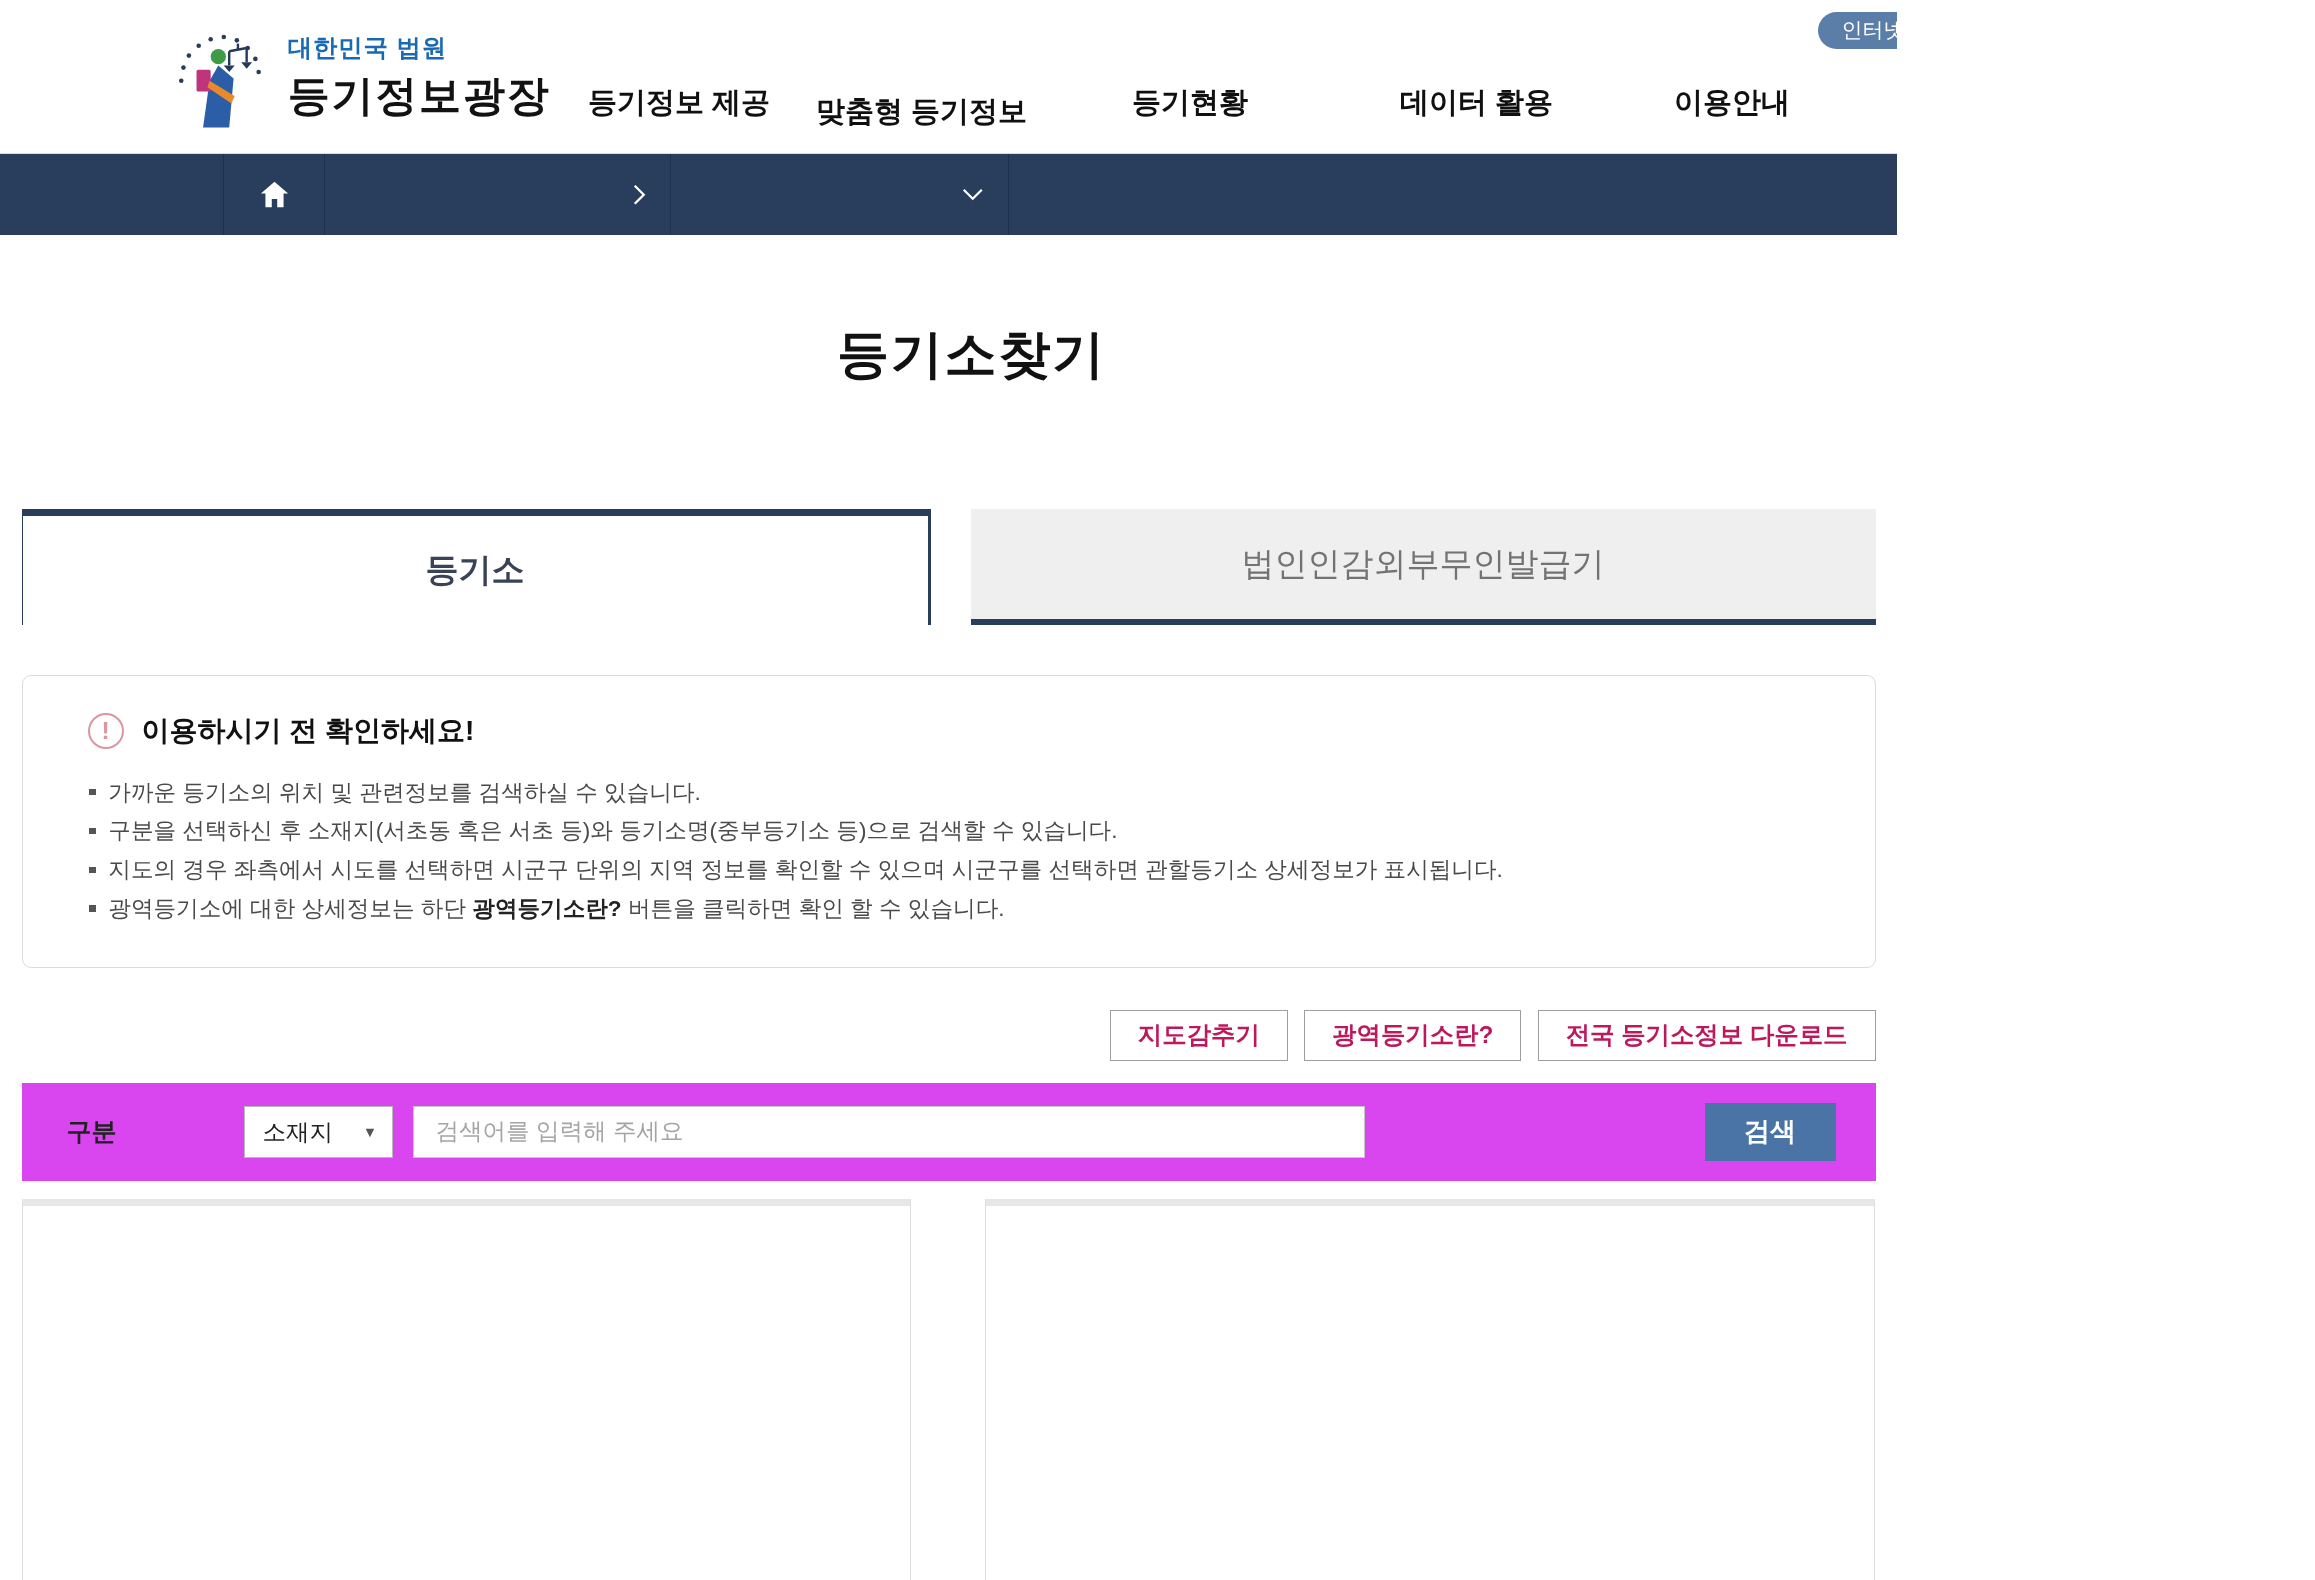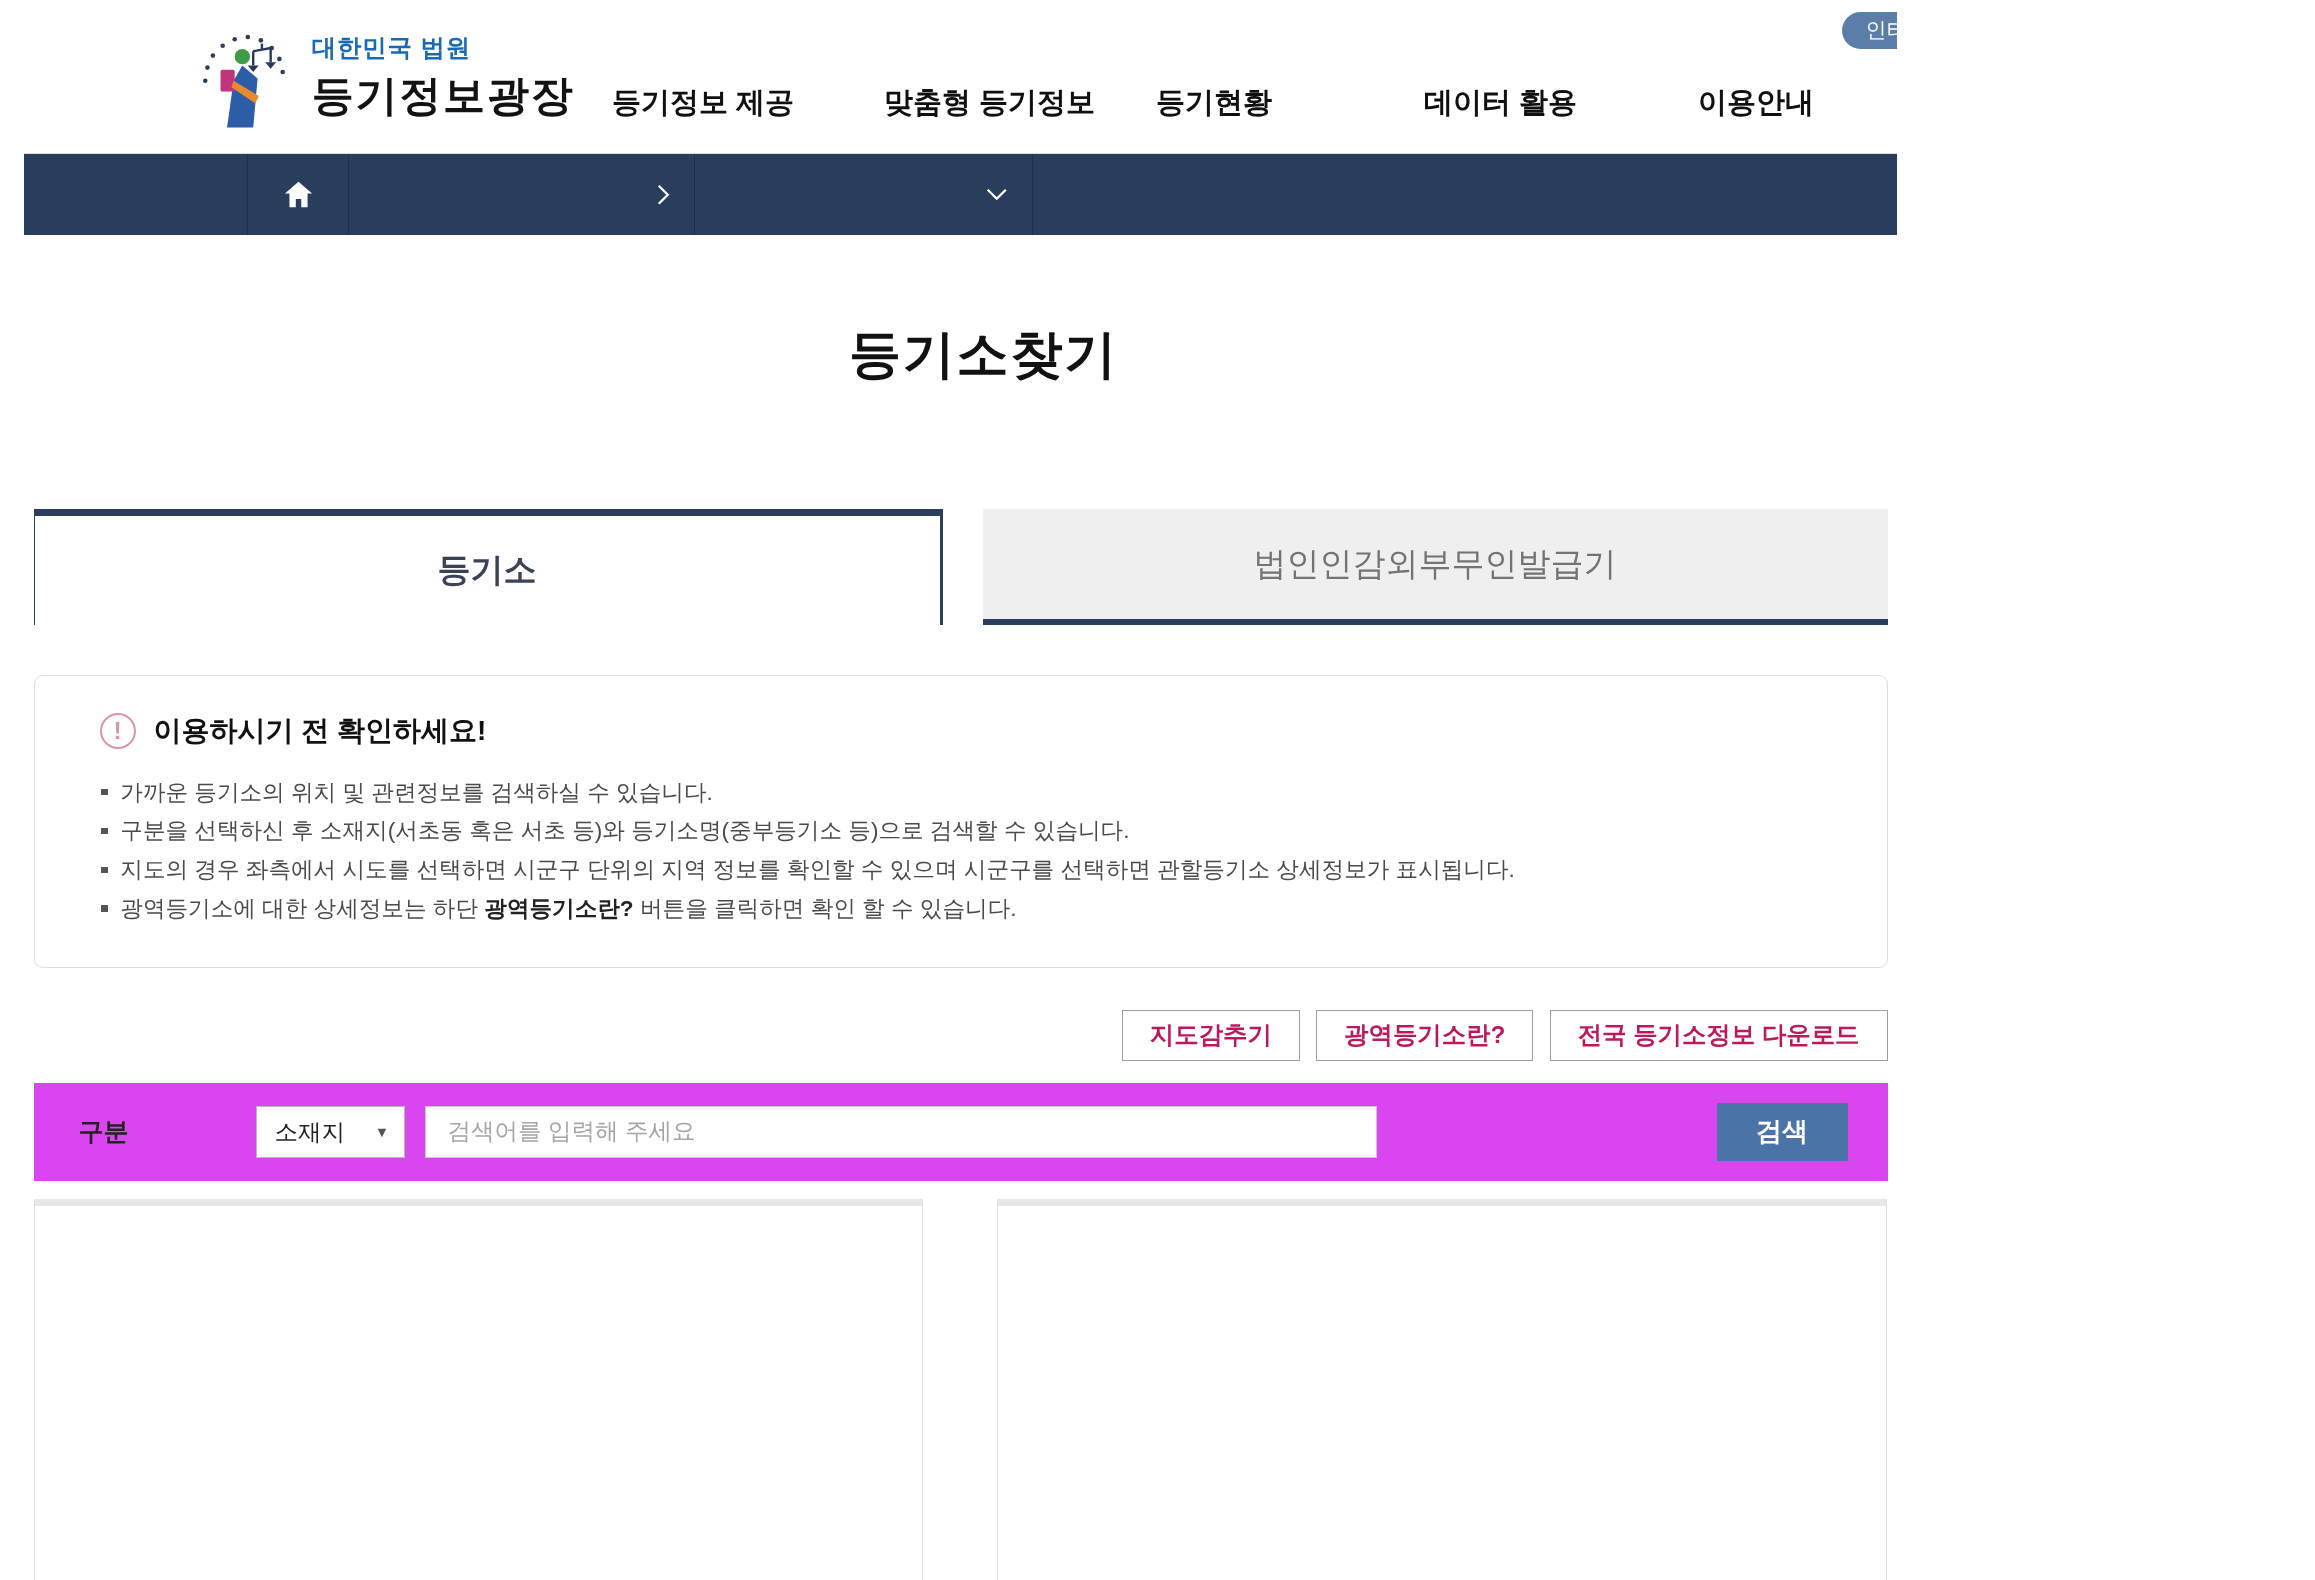--- a/index.html
+++ b/index.html
@@ -1,28 +1,28 @@
 <!DOCTYPE html>
 <html style="font-size:14.5px"><head>
 <meta charset="utf-8">
 <style>
   * { margin:0; padding:0; box-sizing:border-box; }
   html,body { background:#ffffff; font-family:"Liberation Sans", sans-serif; }
-  #page { position:relative; width:1897px; height:1580px; overflow:hidden; background:#fff;padding-left:24px; }
+  #page { position:relative; width:1897px; height:1580px; overflow:hidden; background:#fff; }
 
   
   .header { position:relative; width:2316px; height:154px; background:#fff; border-bottom:1.8px solid #dcdcdc; }
   .logo-wrap { position:absolute; left:166px; top:23.5px; display:flex; align-items:center; cursor:pointer; }
   .logo-figure { width:109px; height:109px; }
   .logo-text { margin-left:12.7px; display:flex; flex-direction:column; }
   .logo-court { font-size:24.4px; font-weight:bold; color:#1a6ab3; letter-spacing:0.9px; }
   .logo-site { font-size:42px; font-weight:bold; color:#121212; letter-spacing:1.8px; margin-top:3.6px; }
 
   .nav-item { position:absolute; top:83px; font-size:29px; font-weight:bold; color:#101010; cursor:pointer; white-space:nowrap; }
-  .nav-1 { left:588px; } .nav-2 { left:860px; } .nav-3 { left:1132px; } .nav-4 { left:1400px; } .nav-5 { left:1674px; }
+  .nav-1 { left:588px; } .nav-2 { left:816px;margin-top:9px; } .nav-3 { left:1132px; } .nav-4 { left:1400px; } .nav-5 { left:1674px; }
 
   .menu-icon { position:absolute; left:1950px; top:87px; width:42px; height:31px; cursor:pointer; }
   .menu-icon span { display:block; height:4.5px; background:#111; margin-bottom:8.1px; }
   .search-icon { position:absolute; left:2026px; top:80px; cursor:pointer; }
 
   .util { position:absolute; top:11.8px; left:1818px; display:flex; align-items:center; }
   .pill { background:#5b7ea8; color:#fff; font-size:21px; border-radius:20px; padding:7.2px 23.5px; height:37px; display:flex; align-items:center; cursor:pointer; }
   .util-divider { width:0.9px; height:23.5px; background:#c9c9c9; margin:0 31px 0 43px; }
   .login { font-size:21px; color:#222; cursor:pointer; }
 

